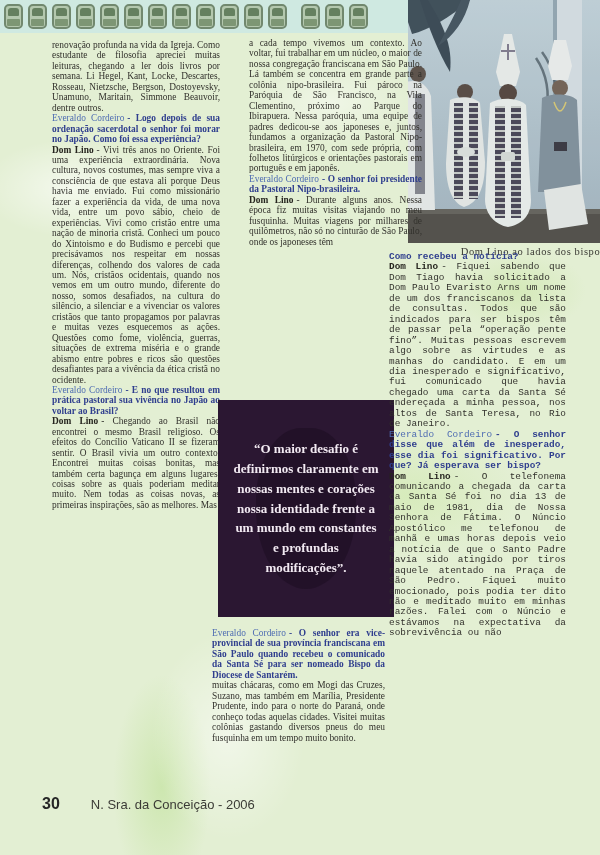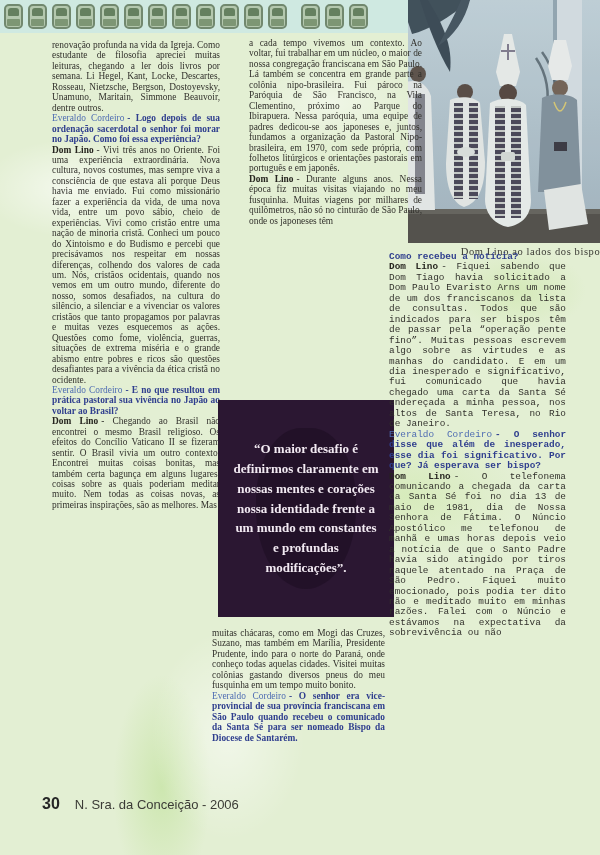--- a/index.html
+++ b/index.html
@@ -40,21 +40,21 @@
   .sp-a{color:#26251f;font-weight:bold;margin-right:3px;}
   
   .quote-box{position:absolute;left:212px;top:400px;width:176px;height:217px;
     background:#2b1732;color:#f2eaf2;display:flex;align-items:center;justify-content:center;
     text-align:center;padding:14px 13px;box-sizing:border-box;font-weight:bold;
     font-size:13px;line-height:1.52;margin-left:6px;}
   .quote-box::before{content:"";position:absolute;left:38px;right:38px;top:28px;bottom:28px;
     background:#1b0d21;border-radius:45% 45% 50% 50%;opacity:.55;}
   .quote-box span{position:relative;z-index:1;}
   
-  .footer{position:absolute;left:42px;top:795px;display:flex;align-items:baseline;gap:15px;
+  .footer{position:absolute;left:42px;top:795px;display:flex;align-items:baseline;gap:31px;
     font-family:"Liberation Sans", sans-serif;}
   .pnum{font-size:16px;font-weight:bold;color:#262626;}
   .src{font-size:13px;color:#3b3b36;}
 </style>
 </head>
 <body>
 
 <div class="page">
 
   <div class="top-strip">
@@ -126,30 +126,31 @@
   <div class="col col1">
     <p><span class="bt">renovação profunda na vida da Igreja. Como estudante de filosofia apreciei muitas leituras, chegando a ler dois livros por semana. Li Hegel, Kant, Locke, Descartes, Rosseau, Nietzsche, Bergson, Dostoyevsky, Unamuno, Maritain, Simmone Beauvoir, dentre outros.</span></p>
     <p><span class="sp-q">Everaldo Cordeiro</span><span class="qt">- Logo depois de sua ordenação sacerdotal o senhor foi morar no Japão. Como foi essa experiência?</span></p>
     <p><span class="sp-a">Dom Lino</span><span>- Vivi três anos no Oriente. Foi uma experiência extraordinária. Nova cultura, novos costumes, mas sempre viva a consciência de que estava ali porque Deus havia me enviado. Fui como missionário fazer a experiência da vida, de uma nova vida, entre um povo sábio, cheio de experiências. Vivi como cristão entre uma nação de minoria cristã. Conheci um pouco do Xintoismo e do Budismo e percebi que precisávamos nos respeitar em nossas diferenças, colhendo dos valores de cada um. Nós, cristãos ocidentais, quando nos vemos em um outro mundo, diferente do nosso, somos desafiados, na cultura do silêncio, a silenciar e a vivenciar os valores cristãos que tanto propagamos por palavras e muitas vezes esquecemos as ações. Questões como fome, violência, guerras, situações de extrema miséria e o grande abismo entre pobres e ricos são questões desafiantes para a vivência da ética cristã no ocidente.</span></p>
     <p><span class="sp-q">Everaldo Cordeiro</span><span class="qt">- E no que resultou em prática pastoral sua vivência no Japão ao voltar ao Brasil?</span></p>
     <p><span class="sp-a">Dom Lino</span><span>- Chegando ao Brasil não encontrei o mesmo Brasil religioso. Os efeitos do Concílio Vaticano II se fizeram sentir. O Brasil vivia um outro contexto. Encontrei muitas coisas bonitas, mas também certa bagunça em alguns lugares, coisas sobre as quais poderiam meditar muito. Nem todas as coisas novas, as primeiras inspirações, são as melhores. Mas</span></p>
   </div>
 
   <div class="col col2t">
     <p><span class="bt">a cada tempo vivemos um contexto. Ao voltar, fui trabalhar em um núcleo, o maior de nossa congregação franciscana em São Paulo. Lá também se concentra em grande parte a colônia nipo-brasileira. Fui pároco na Paróquia de São Francisco, na Vila Clementino, próximo ao Parque do Ibirapuera. Nessa paróquia, uma equipe de padres dedicou-se aos japoneses e, juntos, fundamos a organização da Pastoral Nipo-brasileira, em 1970, com sede própria, com folhetos litúrgicos e orientações pastorais em português e em japonês.</span></p>
+    <p><span class="sp-q">Everaldo Cordeiro</span><span class="qt">- O senhor foi presidente da Pastoral Nipo-brasileira.</span></p>
     <p><span class="sp-a">Dom Lino</span><span>- Durante alguns anos. Nessa época fiz muitas visitas viajando no meu fusquinha. Muitas viagens por milhares de quilômetros, não só no cinturão de São Paulo, onde os japoneses têm</span></p>
   </div>
 
   <div class="quote-box" style="background: rgb(43, 23, 50); color: rgb(242, 234, 242);">
     <span>“O maior desafio é definirmos claramente em nossas mentes e corações nossa identidade frente a um mundo em constantes e profundas modificações”.</span>
   </div>
 
   <div class="col col2b">
+    <p><span class="sp-q">Everaldo Cordeiro</span><span class="qt">- O senhor era vice-provincial de sua província franciscana em São Paulo quando recebeu o comunicado da Santa Sé para ser nomeado Bispo da Diocese de Santarém.</span></p>
     <p><span class="bt">muitas chácaras, como em Mogi das Cruzes, Suzano, mas também em Marília, Presidente Prudente, indo para o norte do Paraná, onde conheço todas aquelas cidades. Visitei muitas colônias gastando diversos pneus do meu fusquinha em um tempo muito bonito.</span></p>
-    <p><span class="sp-q">Everaldo Cordeiro</span><span class="qt">- O senhor era vice-provincial de sua província franciscana em São Paulo quando recebeu o comunicado da Santa Sé para ser nomeado Bispo da Diocese de Santarém.</span></p>
   </div>
 
   <div class="col col3">
     <p><span class="qt">Como recebeu a notícia?</span></p>
     <p><span class="sp-a">Dom Lino</span><span>- Fiquei sabendo que Dom Tiago havia solicitado a Dom Paulo Evaristo Arns um nome de um dos franciscanos da lista de consultas. Todos que são indicados para ser bispos têm de passar pela “operação pente fino”. Muitas pessoas escrevem algo sobre as virtudes e as manhas do candidato. E em um dia inesperado e significativo, fui comunicado que havia chegado uma carta da Santa Sé endereçada a minha pessoa, nos altos de Santa Teresa, no Rio de Janeiro.</span></p>
     <p><span class="sp-q">Everaldo Cordeiro</span><span class="qt">- O senhor disse que além de inesperado, esse dia foi significativo. Por que? Já esperava ser bispo?</span></p>
     <p><span class="sp-a">Dom Lino</span><span>- O telefonema comunicando a chegada da carta da Santa Sé foi no dia 13 de maio de 1981, dia de Nossa Senhora de Fátima. O Núncio Apostólico me telefonou de manhã e umas horas depois veio a notícia de que o Santo Padre havia sido atingido por tiros naquele atentado na Praça de São Pedro. Fiquei muito emocionado, pois podia ter dito não e meditado muito em minhas razões. Falei com o Núncio e estávamos na expectativa da sobrevivência ou não</span></p>
   </div>
 
   <div class="footer">

